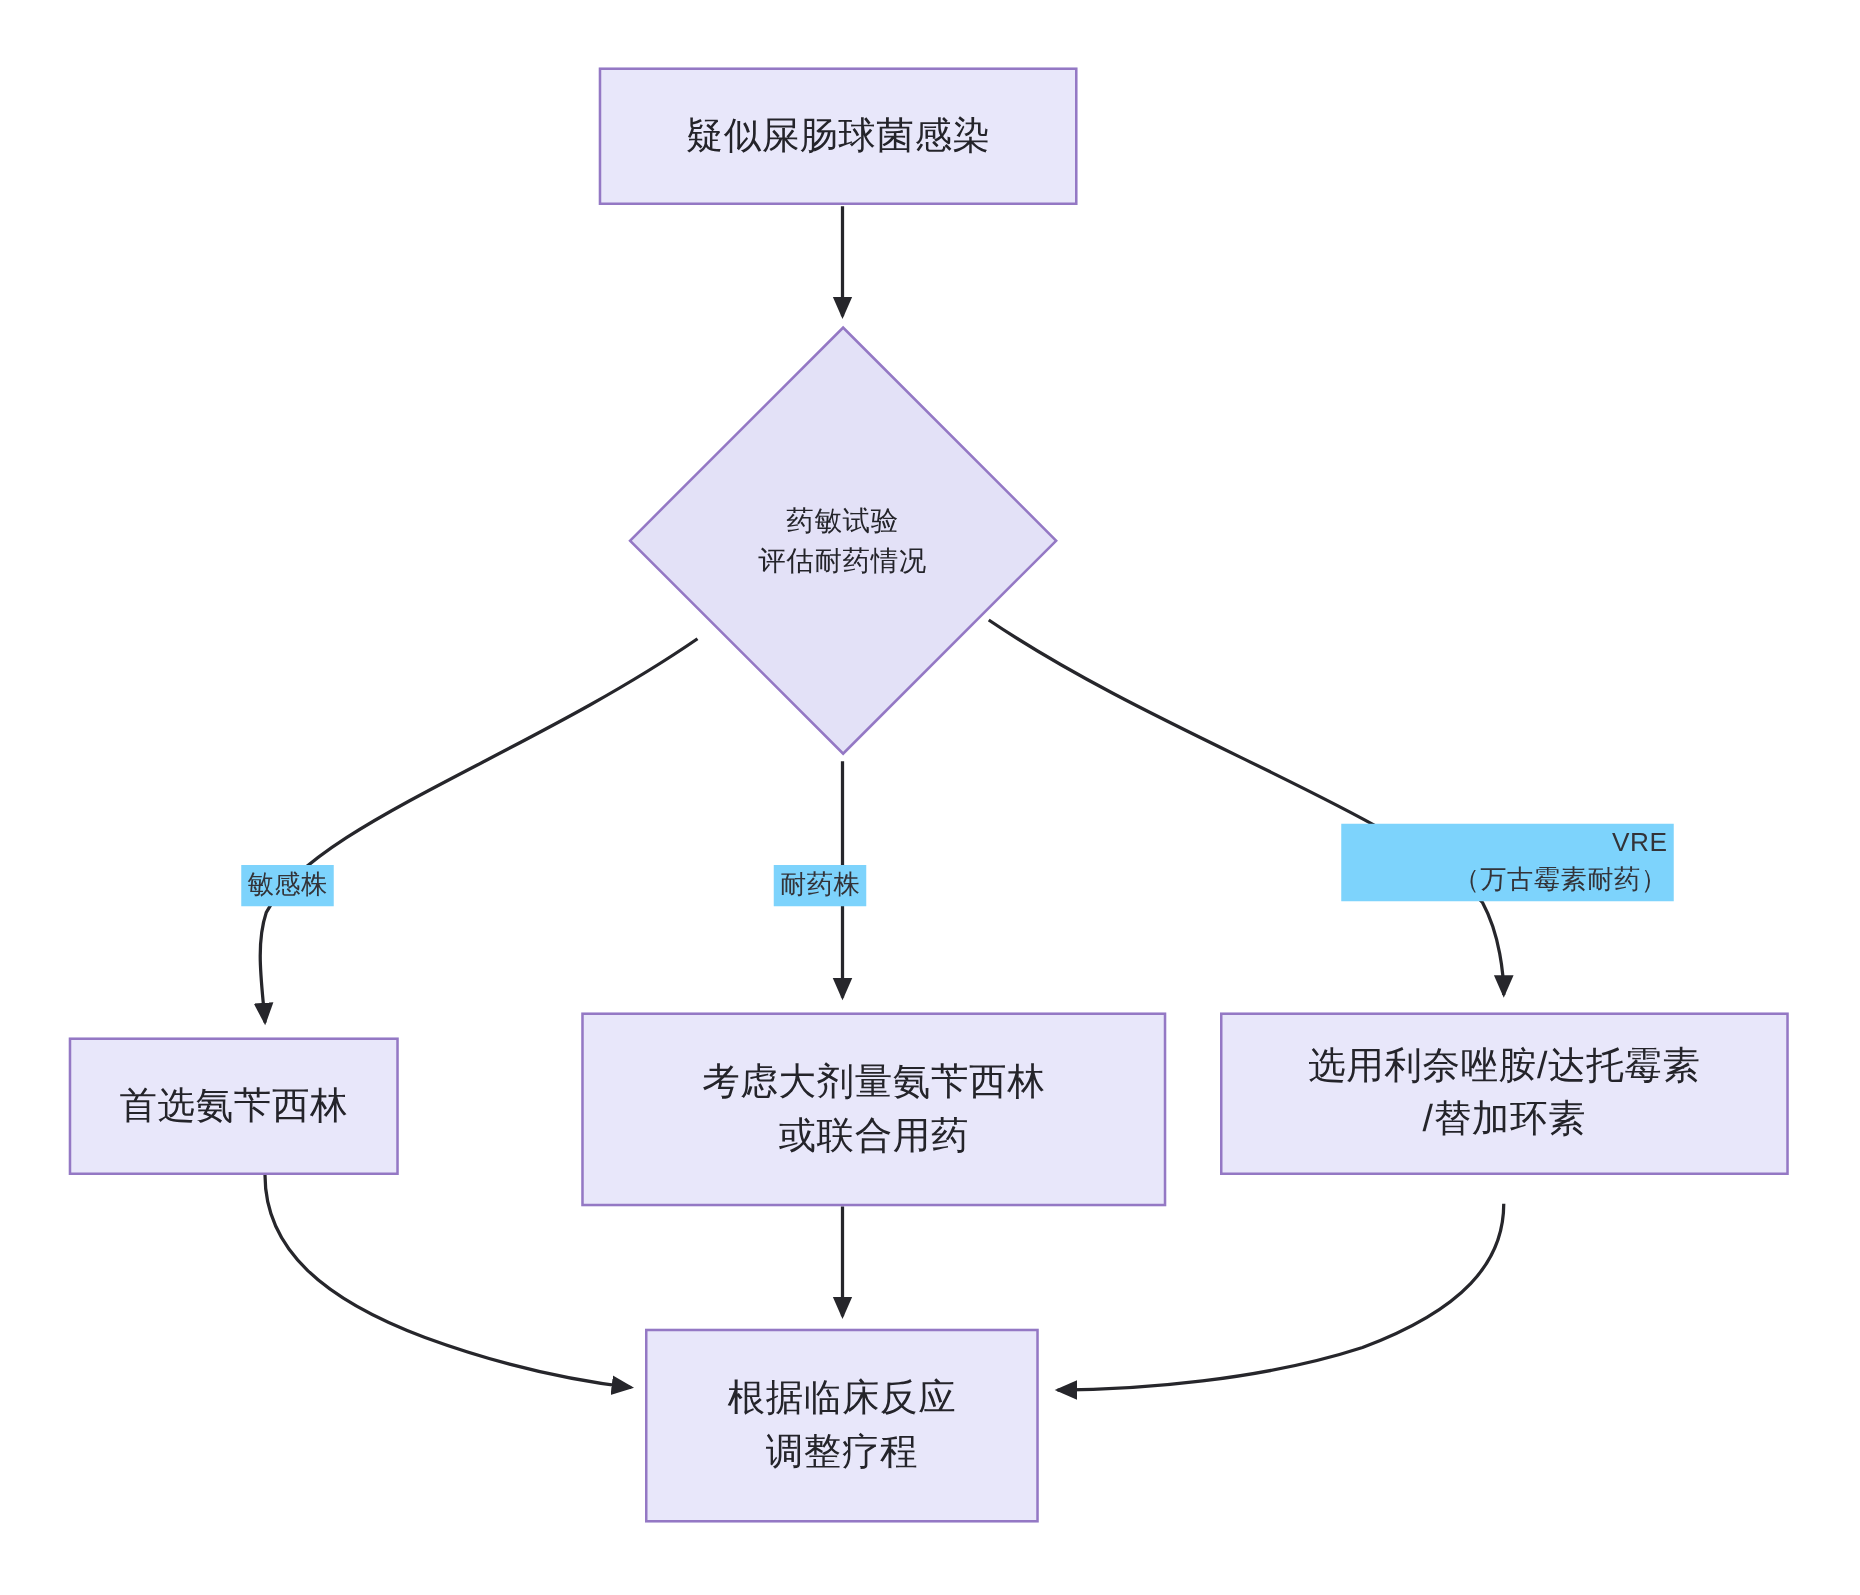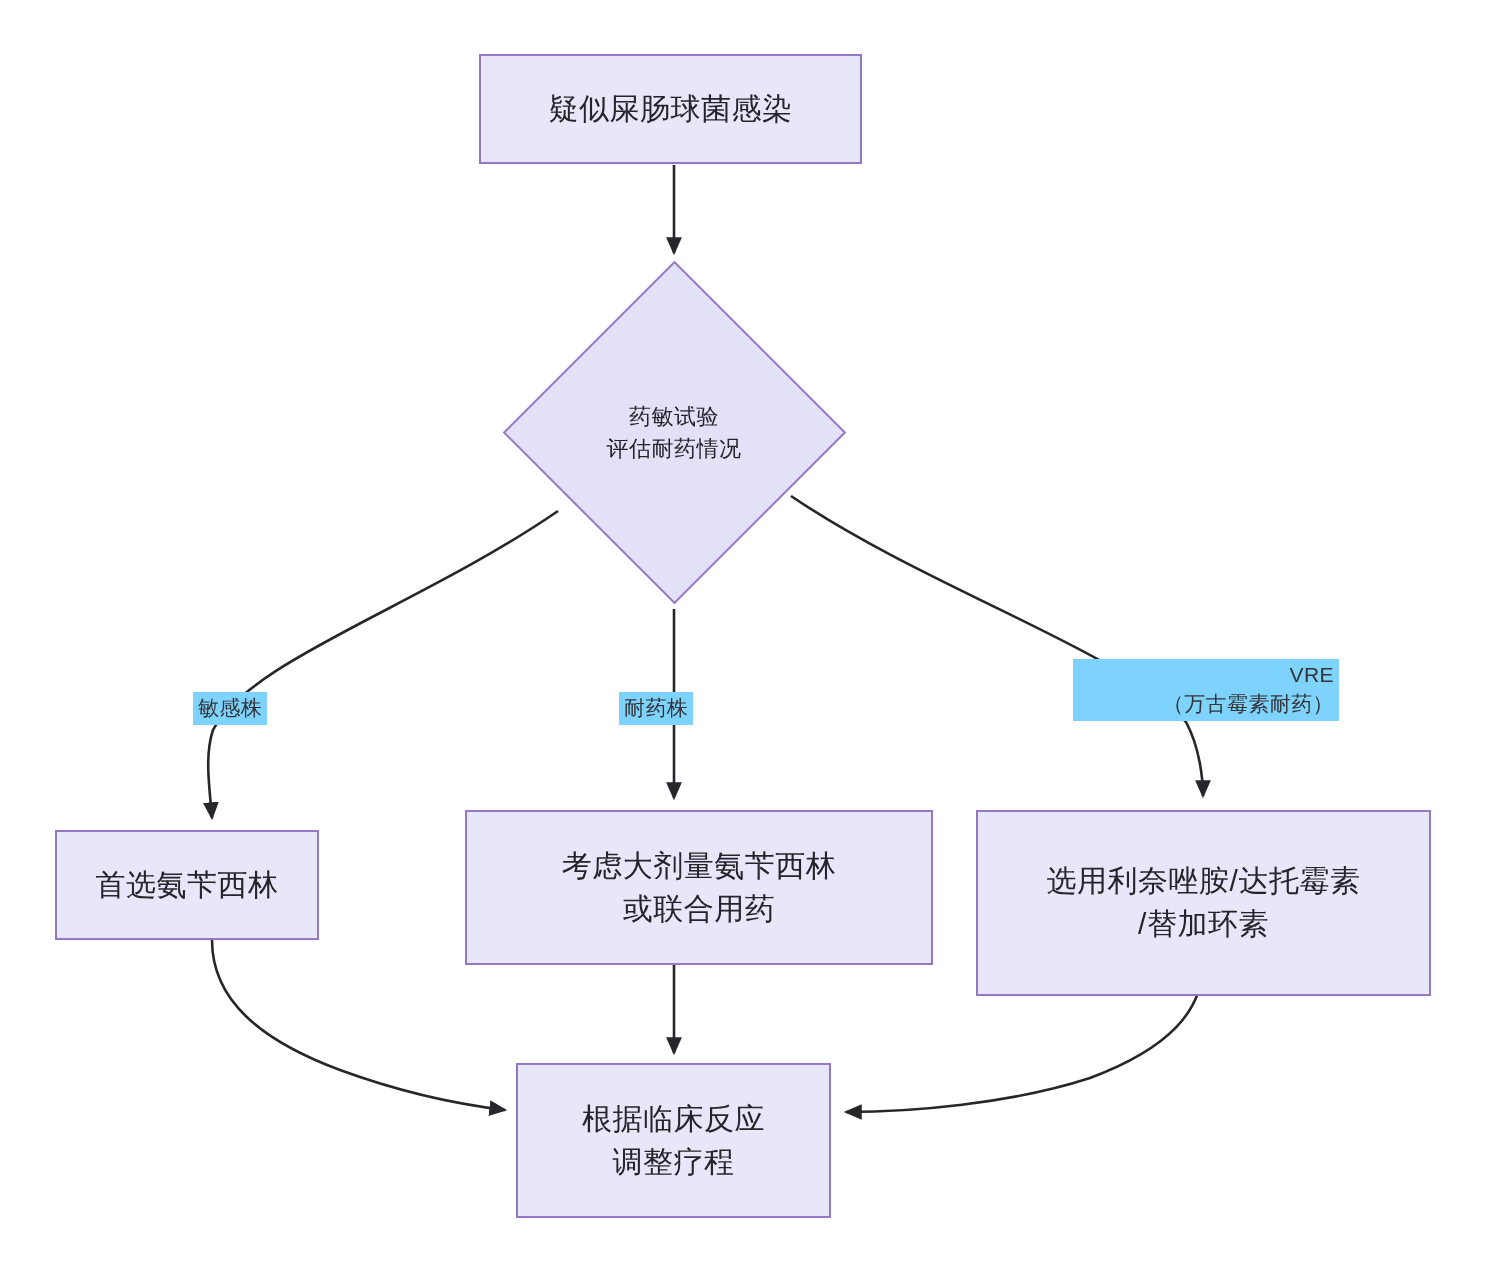--- a/index.html
+++ b/index.html
@@ -102,21 +102,21 @@
 
   <div class="node-diamond" style="left:553px; top:311px; width:243px; height:243px;"></div>
   <div class="diamond-label" style="left:494px; top:388px; width:360px; height:90px;">药敏试验
 评估耐药情况</div>
 
   <div class="node" style="left:55px; top:830px; width:264px; height:110px;">首选氨苄西林</div>
 
   <div class="node" style="left:465px; top:810px; width:468px; height:155px;">考虑大剂量氨苄西林
 或联合用药</div>
 
-  <div class="node" style="left:976px; top:810px; width:455px; height:186px;">选用利奈唑胺/达托霉素
+  <div class="node" style="left:976px; top:810px; width:455px; height:130px;">选用利奈唑胺/达托霉素
 /替加环素</div>
 
   <div class="node" style="left:516px; top:1063px; width:315px; height:155px;">根据临床反应
 调整疗程</div>
 
   <div class="edge-label" style="left:153px; top:692px;margin-left:40px;">敏感株</div>
 
   <div class="edge-label" style="left:619px; top:692px;">耐药株</div>
 
   <div class="edge-label" style="left:1073px; top:659px; width:256px;">VRE

